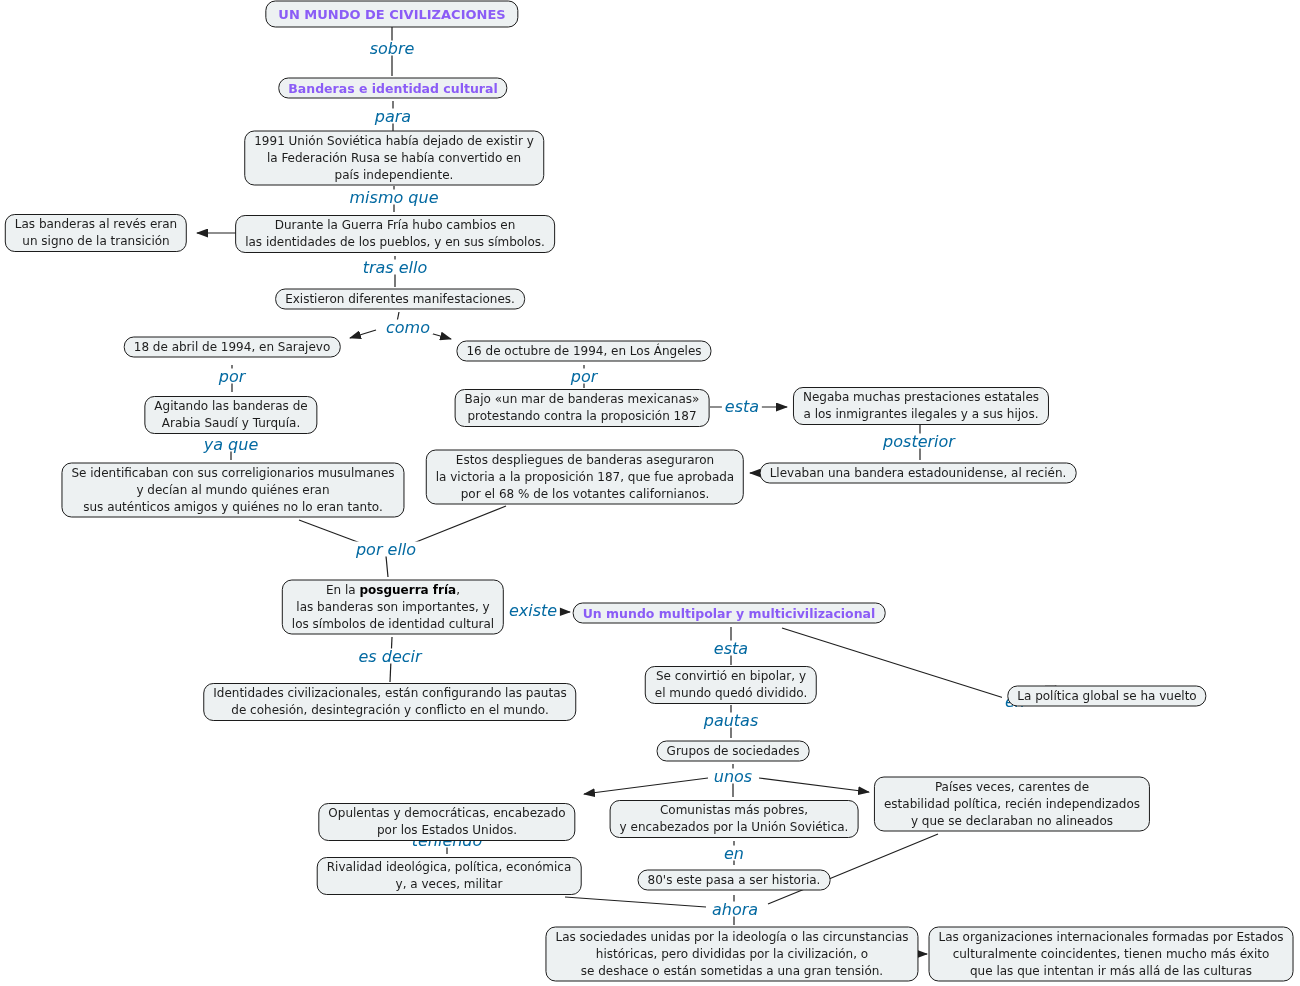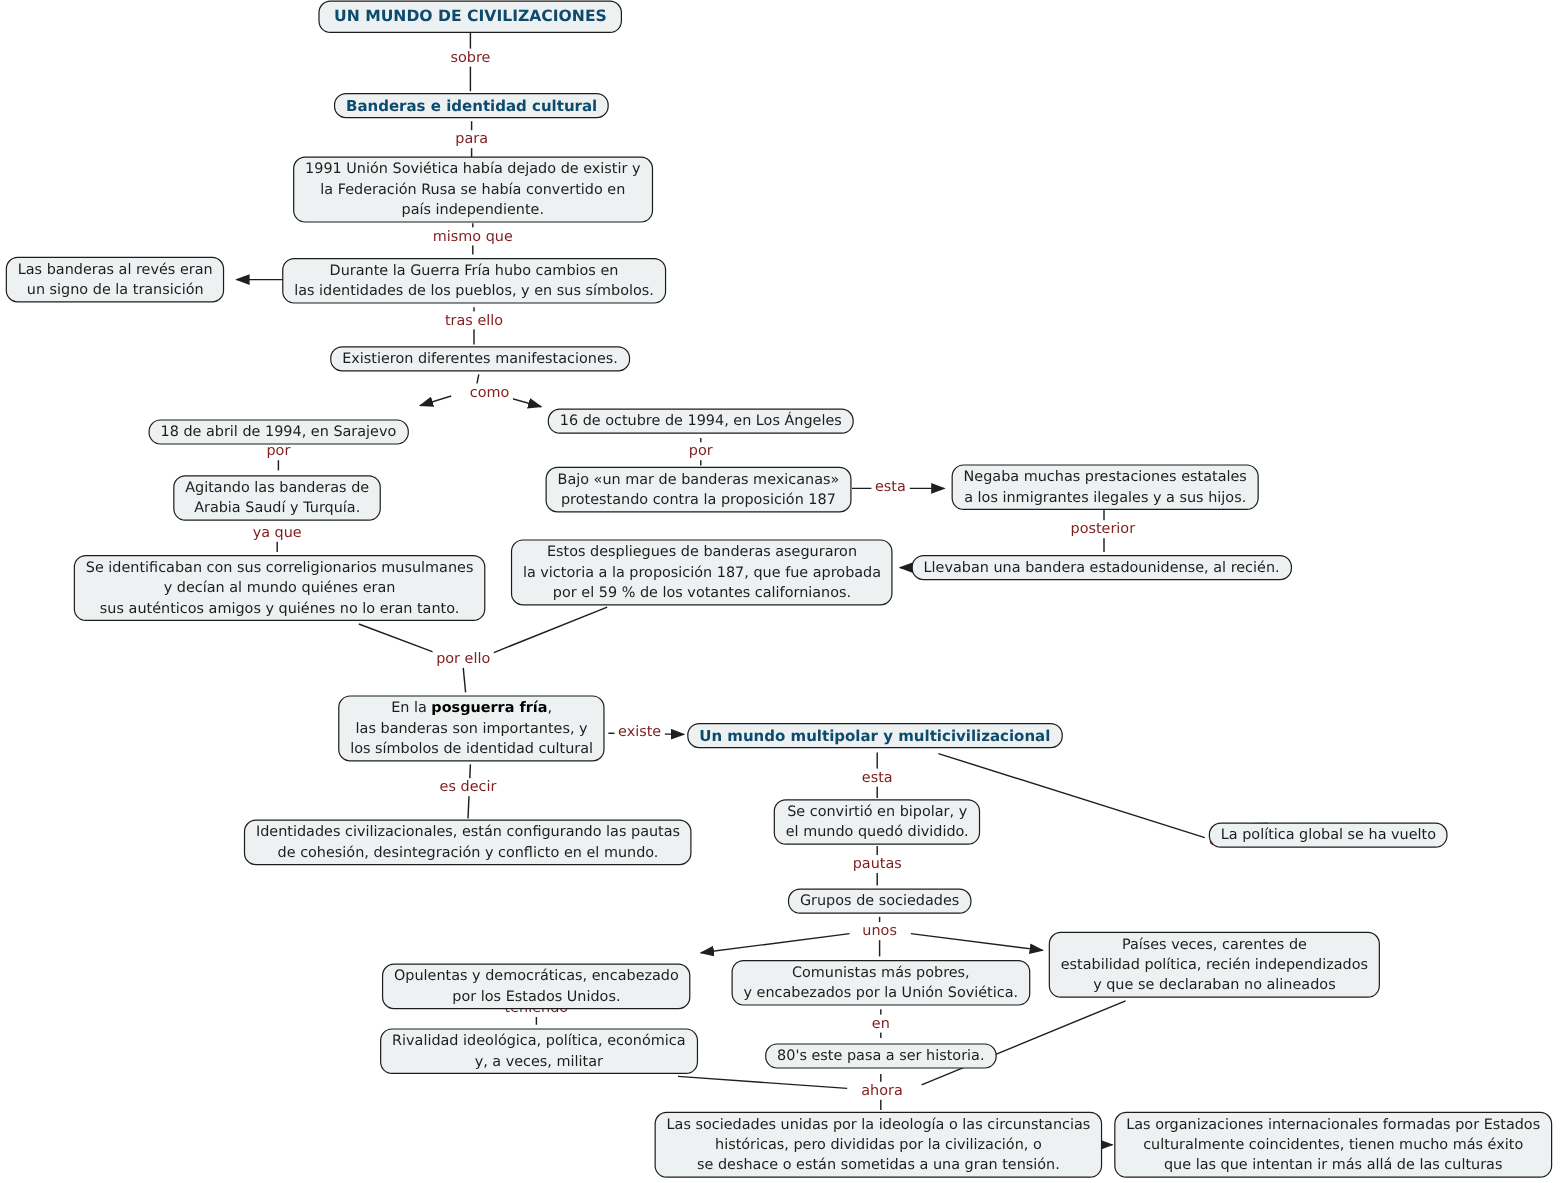--- a/index.html
+++ b/index.html
@@ -18,29 +18,29 @@
   .node{
     position:absolute;transform:translate(-50%,-50%);
     background:var(--node-fill);
     border:1px solid var(--node-border);
     border-radius:10px;
     padding:1px 9px;
     font-size:12px;line-height:17px;
     text-align:center;white-space:pre;
     z-index:2;color:var(--text);
   }
-  .node.bold{font-weight:bold;font-size:12.5px;color:#0c4a6e;text-align:right;}
+  .node.bold{font-weight:bold;font-size:12.5px;color:#8b5cf6;text-align:right;}
   .node.title{font-size:13px;padding:4px 12px;}
   .node .b{font-weight:bold;color:#000;}
   .label{
     position:absolute;transform:translate(-50%,-50%);
     background:var(--bg);
     padding:0 3px;
-    font-size:12px;line-height:15px;white-space:pre;
-    z-index:1;color:#7f1d1d;
+    font-size:16px;line-height:15px;white-space:pre;
+    z-index:1;color:#0369a1;font-style:italic;
   }
 </style>
 </head>
 <body>
 
 <svg id="edges" xmlns="http://www.w3.org/2000/svg" viewBox="0 0 1300 986">
   <defs>
     <marker id="arr" viewBox="0 0 12 9" markerWidth="12" markerHeight="9" refX="11" refY="4.5" orient="auto" markerUnits="userSpaceOnUse">
       <path class="arrhead" d="M0,0 L12,4.5 L0,9 Z"></path>
     </marker>
@@ -103,35 +103,35 @@
 <div class="node bold title" style="left:392px;top:14px">UN MUNDO DE CIVILIZACIONES</div>
 <div class="node bold" style="left:393px;top:88px">Banderas e identidad cultural</div>
 <div class="node" style="left:394px;top:158px">1991 Unión Soviética había dejado de existir y
 la Federación Rusa se había convertido en
 país independiente.</div>
 <div class="node" style="left:395px;top:234px">Durante la Guerra Fría hubo cambios en
 las identidades de los pueblos, y en sus símbolos.</div>
 <div class="node" style="left:96px;top:233px">Las banderas al revés eran
 un signo de la transición</div>
 <div class="node" style="left:400px;top:299px">Existieron diferentes manifestaciones.</div>
-<div class="node" style="left:232px;top:360px">18 de abril de 1994, en Sarajevo</div>
+<div class="node" style="left:232px;top:347px">18 de abril de 1994, en Sarajevo</div>
 <div class="node" style="left:584px;top:351px">16 de octubre de 1994, en Los Ángeles</div>
 <div class="node" style="left:231px;top:415px">Agitando las banderas de
 Arabia Saudí y Turquía.</div>
 <div class="node" style="left:233px;top:490px">Se identificaban con sus correligionarios musulmanes
 y decían al mundo quiénes eran
 sus auténticos amigos y quiénes no lo eran tanto.</div>
 <div class="node" style="left:582px;top:408px">Bajo «un mar de banderas mexicanas»
 protestando contra la proposición 187</div>
 <div class="node" style="left:921px;top:406px">Negaba muchas prestaciones estatales
 a los inmigrantes ilegales y a sus hijos.</div>
 <div class="node" style="left:918px;top:473px">Llevaban una bandera estadounidense, al recién.</div>
 <div class="node" style="left:585px;top:477px">Estos despliegues de banderas aseguraron
 la victoria a la proposición 187, que fue aprobada
-por el 59 % de los votantes californianos.</div>
+por el 68 % de los votantes californianos.</div>
 <div class="node" style="left:393px;top:607px"><span>En la </span><span class="b">posguerra fría</span><span>,
 las banderas son importantes, y
 los símbolos de identidad cultural</span></div>
 <div class="node bold" style="left:729px;top:613px">Un mundo multipolar y multicivilizacional</div>
 <div class="node" style="left:390px;top:702px">Identidades civilizacionales, están configurando las pautas
 de cohesión, desintegración y conflicto en el mundo.</div>
 <div class="node" style="left:731px;top:685px">Se convirtió en bipolar, y
 el mundo quedó dividido.</div>
 <div class="node" style="left:1107px;top:696px">La política global se ha vuelto</div>
 <div class="node" style="left:733px;top:751px">Grupos de sociedades</div>

